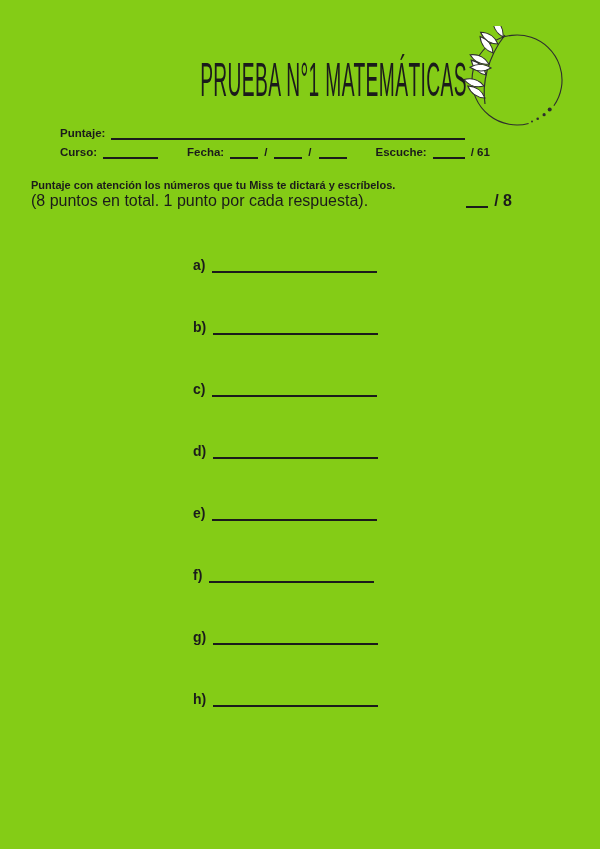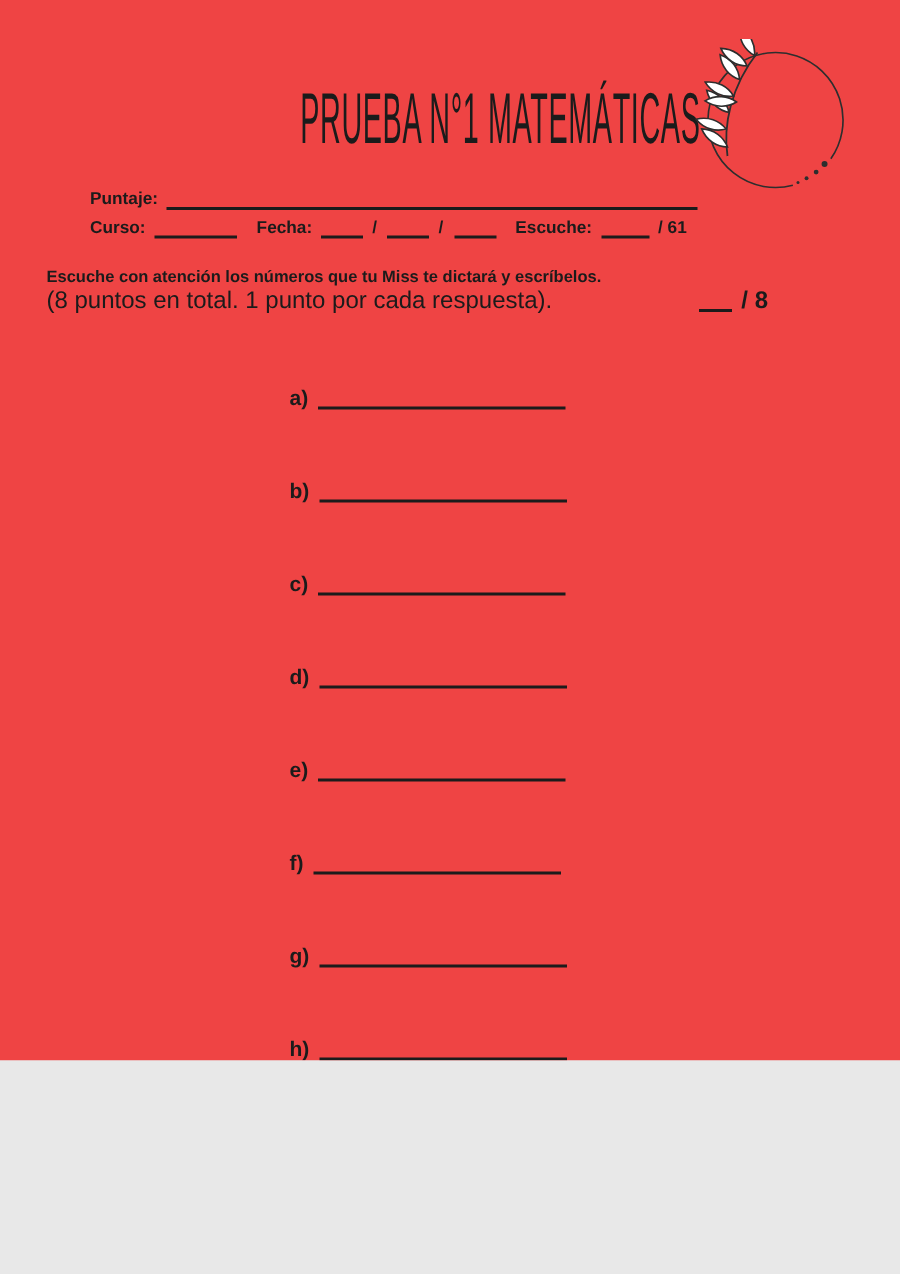--- a/index.html
+++ b/index.html
@@ -1,21 +1,21 @@
 <!DOCTYPE html>
 <html><head>
 <meta charset="utf-8">
 <style>
   * { margin: 0; padding: 0; box-sizing: border-box; }
   html, body { background: #e8e8e8; }
   #page {
     position: relative;
     width: 600px;
-    height: 707px;
-    background: #ef4444;
+    height: 849px;
+    background: #84cc16;
     margin: 0 auto;
     overflow: hidden;
     font-family: "Liberation Sans", sans-serif;
     color: #1b1b1b;
   }
 
   
   .title-wrap {
     position: absolute;
     top: 58px;
@@ -63,21 +63,21 @@
     border-bottom: 2px solid #1b1b1b;
     height: 2px;
     margin: 0 5px 0 6px;
   }
   .blank.grow { flex: 1 1 auto; margin-right: 0; }
   .blank.w55 { width: 55px; }
   .blank.w28 { width: 28px; }
   .blank.w32 { width: 32px; }
   .blank.w22 { width: 22px; }
   .sep { margin: 0 1px; }
-  .gap-l { margin-left: 8px; }
+  .gap-l { margin-left: 24px; }
 
   
   .instructions {
     position: absolute;
     left: 31px;
     top: 177px;
     width: 481px;
   }
   .instr-main {
     font-weight: bold;
@@ -172,21 +172,21 @@
     <span class="sep">/</span>
     <span class="blank w28"></span>
     <span class="sep">/</span>
     <span class="blank w28"></span>
     <span class="gap-l">Escuche:</span>
     <span class="blank w32"></span>
     <span class="sep">/ 61</span>
   </div>
 
   <div class="instructions">
-    <div class="instr-main">Escuche con atención los números que tu Miss te dictará y escríbelos.</div>
+    <div class="instr-main">Puntaje con atención los números que tu Miss te dictará y escríbelos.</div>
     <div class="instr-sub-row">
       <span class="instr-note">(8 puntos en total. 1 punto por cada respuesta).</span>
       <span class="score">
         <span class="blank w22"></span>
         <span>/ 8</span>
       </span>
     </div>
   </div>
 
   <div class="items">

